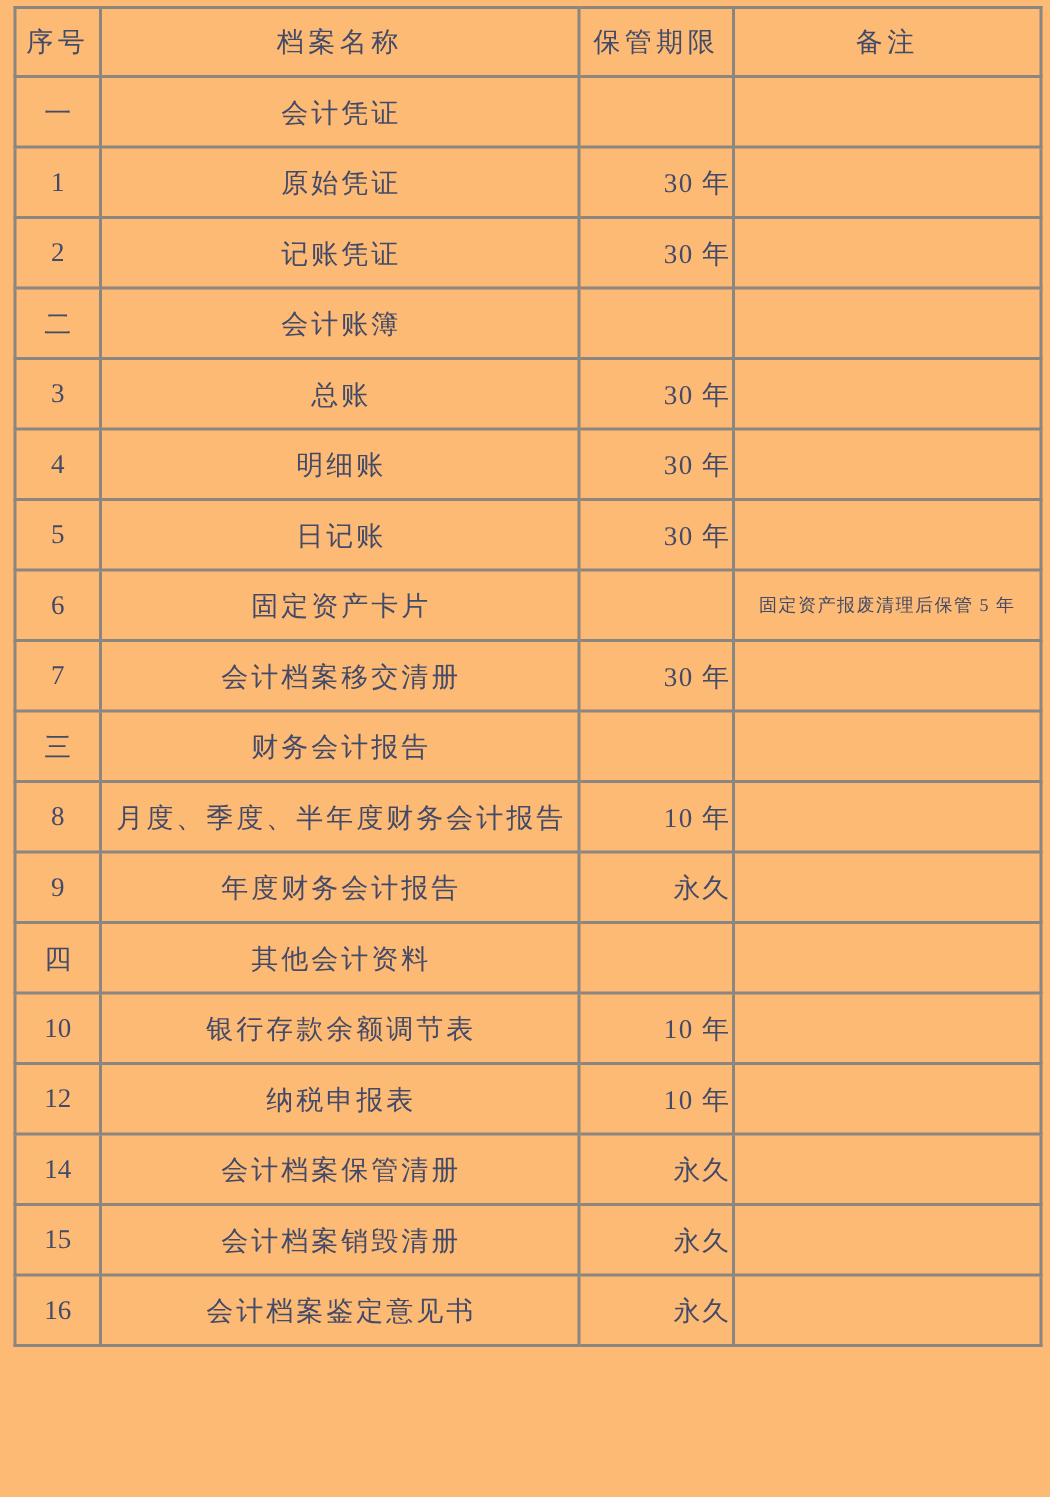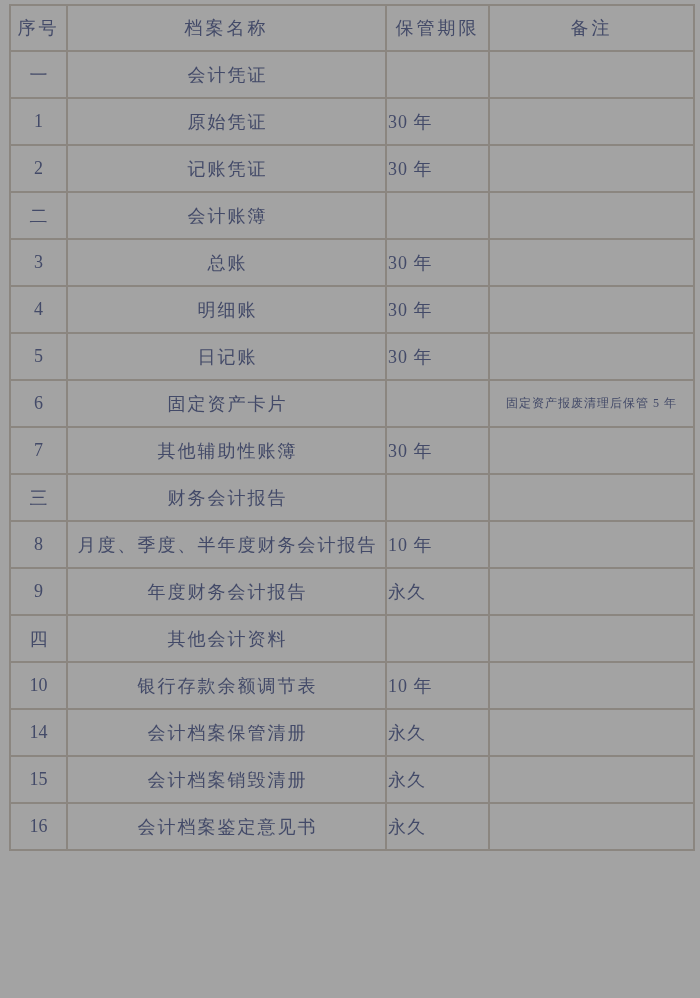--- a/index.html
+++ b/index.html
@@ -4,21 +4,21 @@
 <style>
   html, body {
     margin: 0;
     padding: 0;
     background: #ffffff;
   }
   .page {
     position: relative;
     width: 700px;
     height: 998px;
-    background: #a3a3a3;
+    background: #fdba74;
     overflow: hidden;
     font-family: "Liberation Serif", "DejaVu Serif", serif;
   }
   table.archive-table {
     position: absolute;
     left: 9px;
     top: 4px;
     width: 684px;
     border-collapse: collapse;
     table-layout: fixed;
@@ -50,21 +50,21 @@
   }
   td.c-index {
     text-align: center;
     letter-spacing: 0;
   }
   td.c-name {
     text-align: center;
     padding-left: 3px;
   }
   td.c-period {
-    text-align: left;
+    text-align: right;
     letter-spacing: 1px;
   }
   td.c-note {
     text-align: center;
     font-size: 12px;
     letter-spacing: 1px;
     padding: 0 1px;
     margin-left: 14px;
   }
 </style>
@@ -131,21 +131,21 @@
     <td class="c-note"></td>
   </tr>
         <tr>
     <td class="c-index">6</td>
     <td class="c-name">固定资产卡片</td>
     <td class="c-period"></td>
     <td class="c-note">固定资产报废清理后保管 5 年</td>
   </tr>
         <tr>
     <td class="c-index">7</td>
-    <td class="c-name">其他辅助性账簿</td>
+    <td class="c-name">会计档案移交清册</td>
     <td class="c-period">30 年</td>
     <td class="c-note"></td>
   </tr>
         <tr>
     <td class="c-index">三</td>
     <td class="c-name">财务会计报告</td>
     <td class="c-period"></td>
     <td class="c-note"></td>
   </tr>
         <tr>
@@ -166,20 +166,26 @@
     <td class="c-period"></td>
     <td class="c-note"></td>
   </tr>
         <tr>
     <td class="c-index">10</td>
     <td class="c-name">银行存款余额调节表</td>
     <td class="c-period">10 年</td>
     <td class="c-note"></td>
   </tr>
         <tr>
+    <td class="c-index">12</td>
+    <td class="c-name">纳税申报表</td>
+    <td class="c-period">10 年</td>
+    <td class="c-note"></td>
+  </tr>
+        <tr>
     <td class="c-index">14</td>
     <td class="c-name">会计档案保管清册</td>
     <td class="c-period">永久</td>
     <td class="c-note"></td>
   </tr>
         <tr>
     <td class="c-index">15</td>
     <td class="c-name">会计档案销毁清册</td>
     <td class="c-period">永久</td>
     <td class="c-note"></td>

